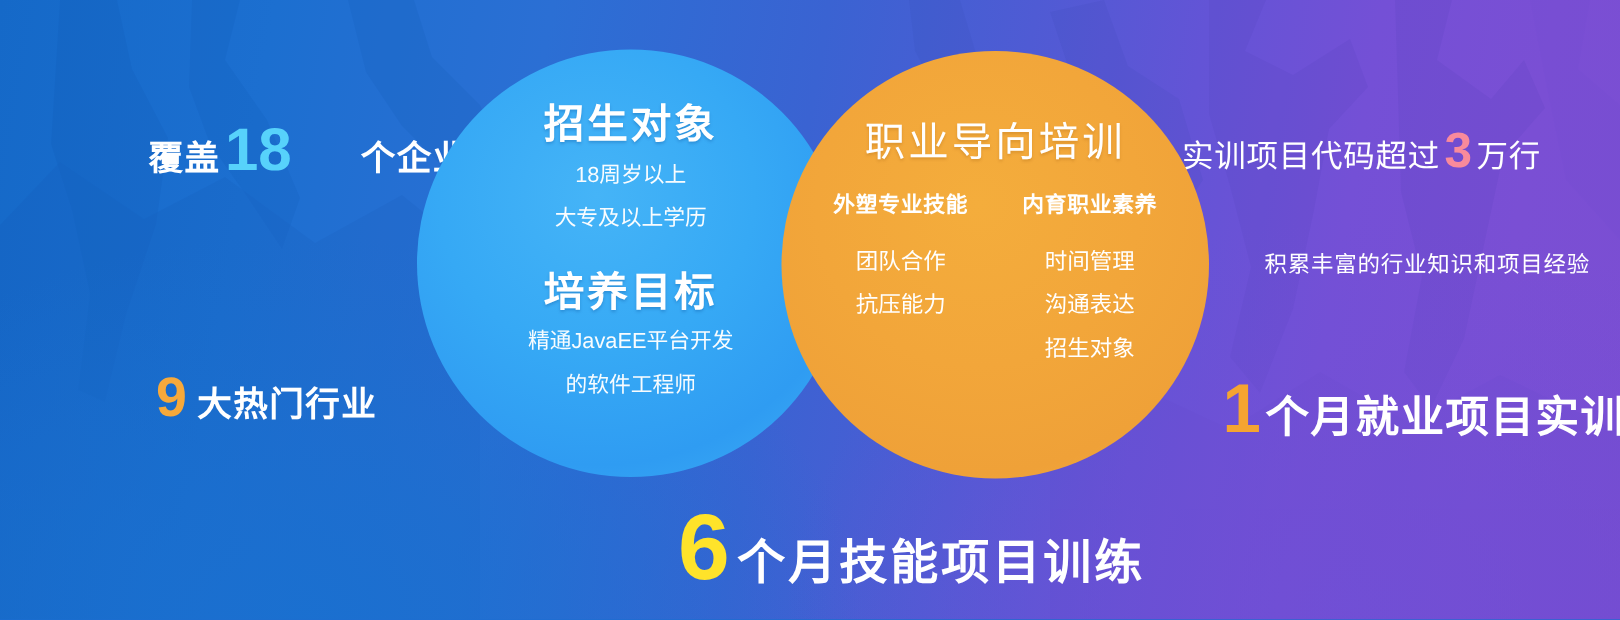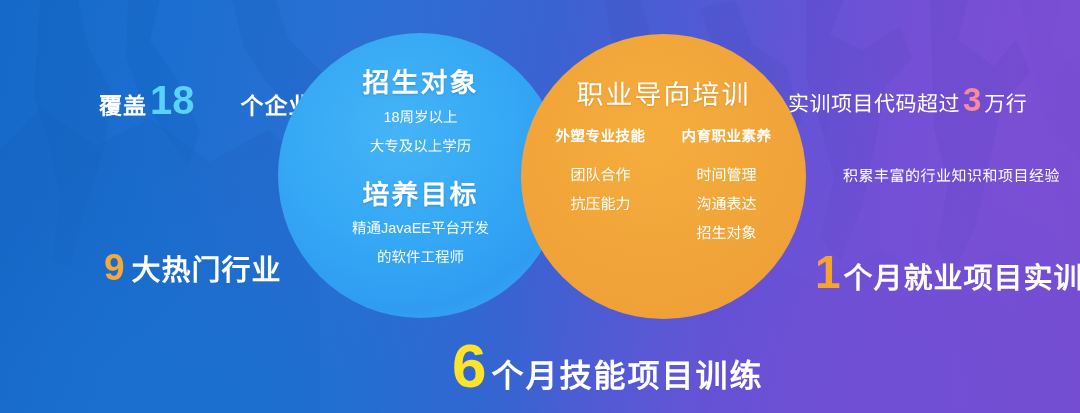--- a/index.html
+++ b/index.html
@@ -80,21 +80,21 @@
   
   .stat{position:absolute;color:#fff;white-space:nowrap;display:flex;align-items:baseline;}
   .stat .num{font-weight:bold;line-height:1;}
   .stat .txt{font-weight:bold;}
 
   .stat-coverage{left:56px;top:80px;}
   .stat-coverage .txt{font-size:23px;letter-spacing:1px;margin-left:43px;}
   .stat-coverage .num{font-size:40px;color:#57d2fb;margin:0 3px;}
 
   .stat-industries{left:104px;top:246px;}
-  .stat-industries .txt{font-size:29px;letter-spacing:1px;text-align:center;}
+  .stat-industries .txt{font-size:23px;letter-spacing:1px;text-align:center;}
   .stat-industries .num{font-size:37px;color:#f6a93b;margin-right:7px;}
 
   .stat-code{left:788px;top:83px;}
   .stat-code .txt{font-size:21px;letter-spacing:.5px;font-weight:normal;}
   .stat-code .num{font-size:33px;color:#f98a9b;margin:0 3px;}
 
   .stat-exp{left:843px;top:164px;font-size:15px;font-weight:normal;letter-spacing:.5px;}
 
   .stat-intern{left:815px;top:249px;}
   .stat-intern .txt{font-size:29px;letter-spacing:1px;}

